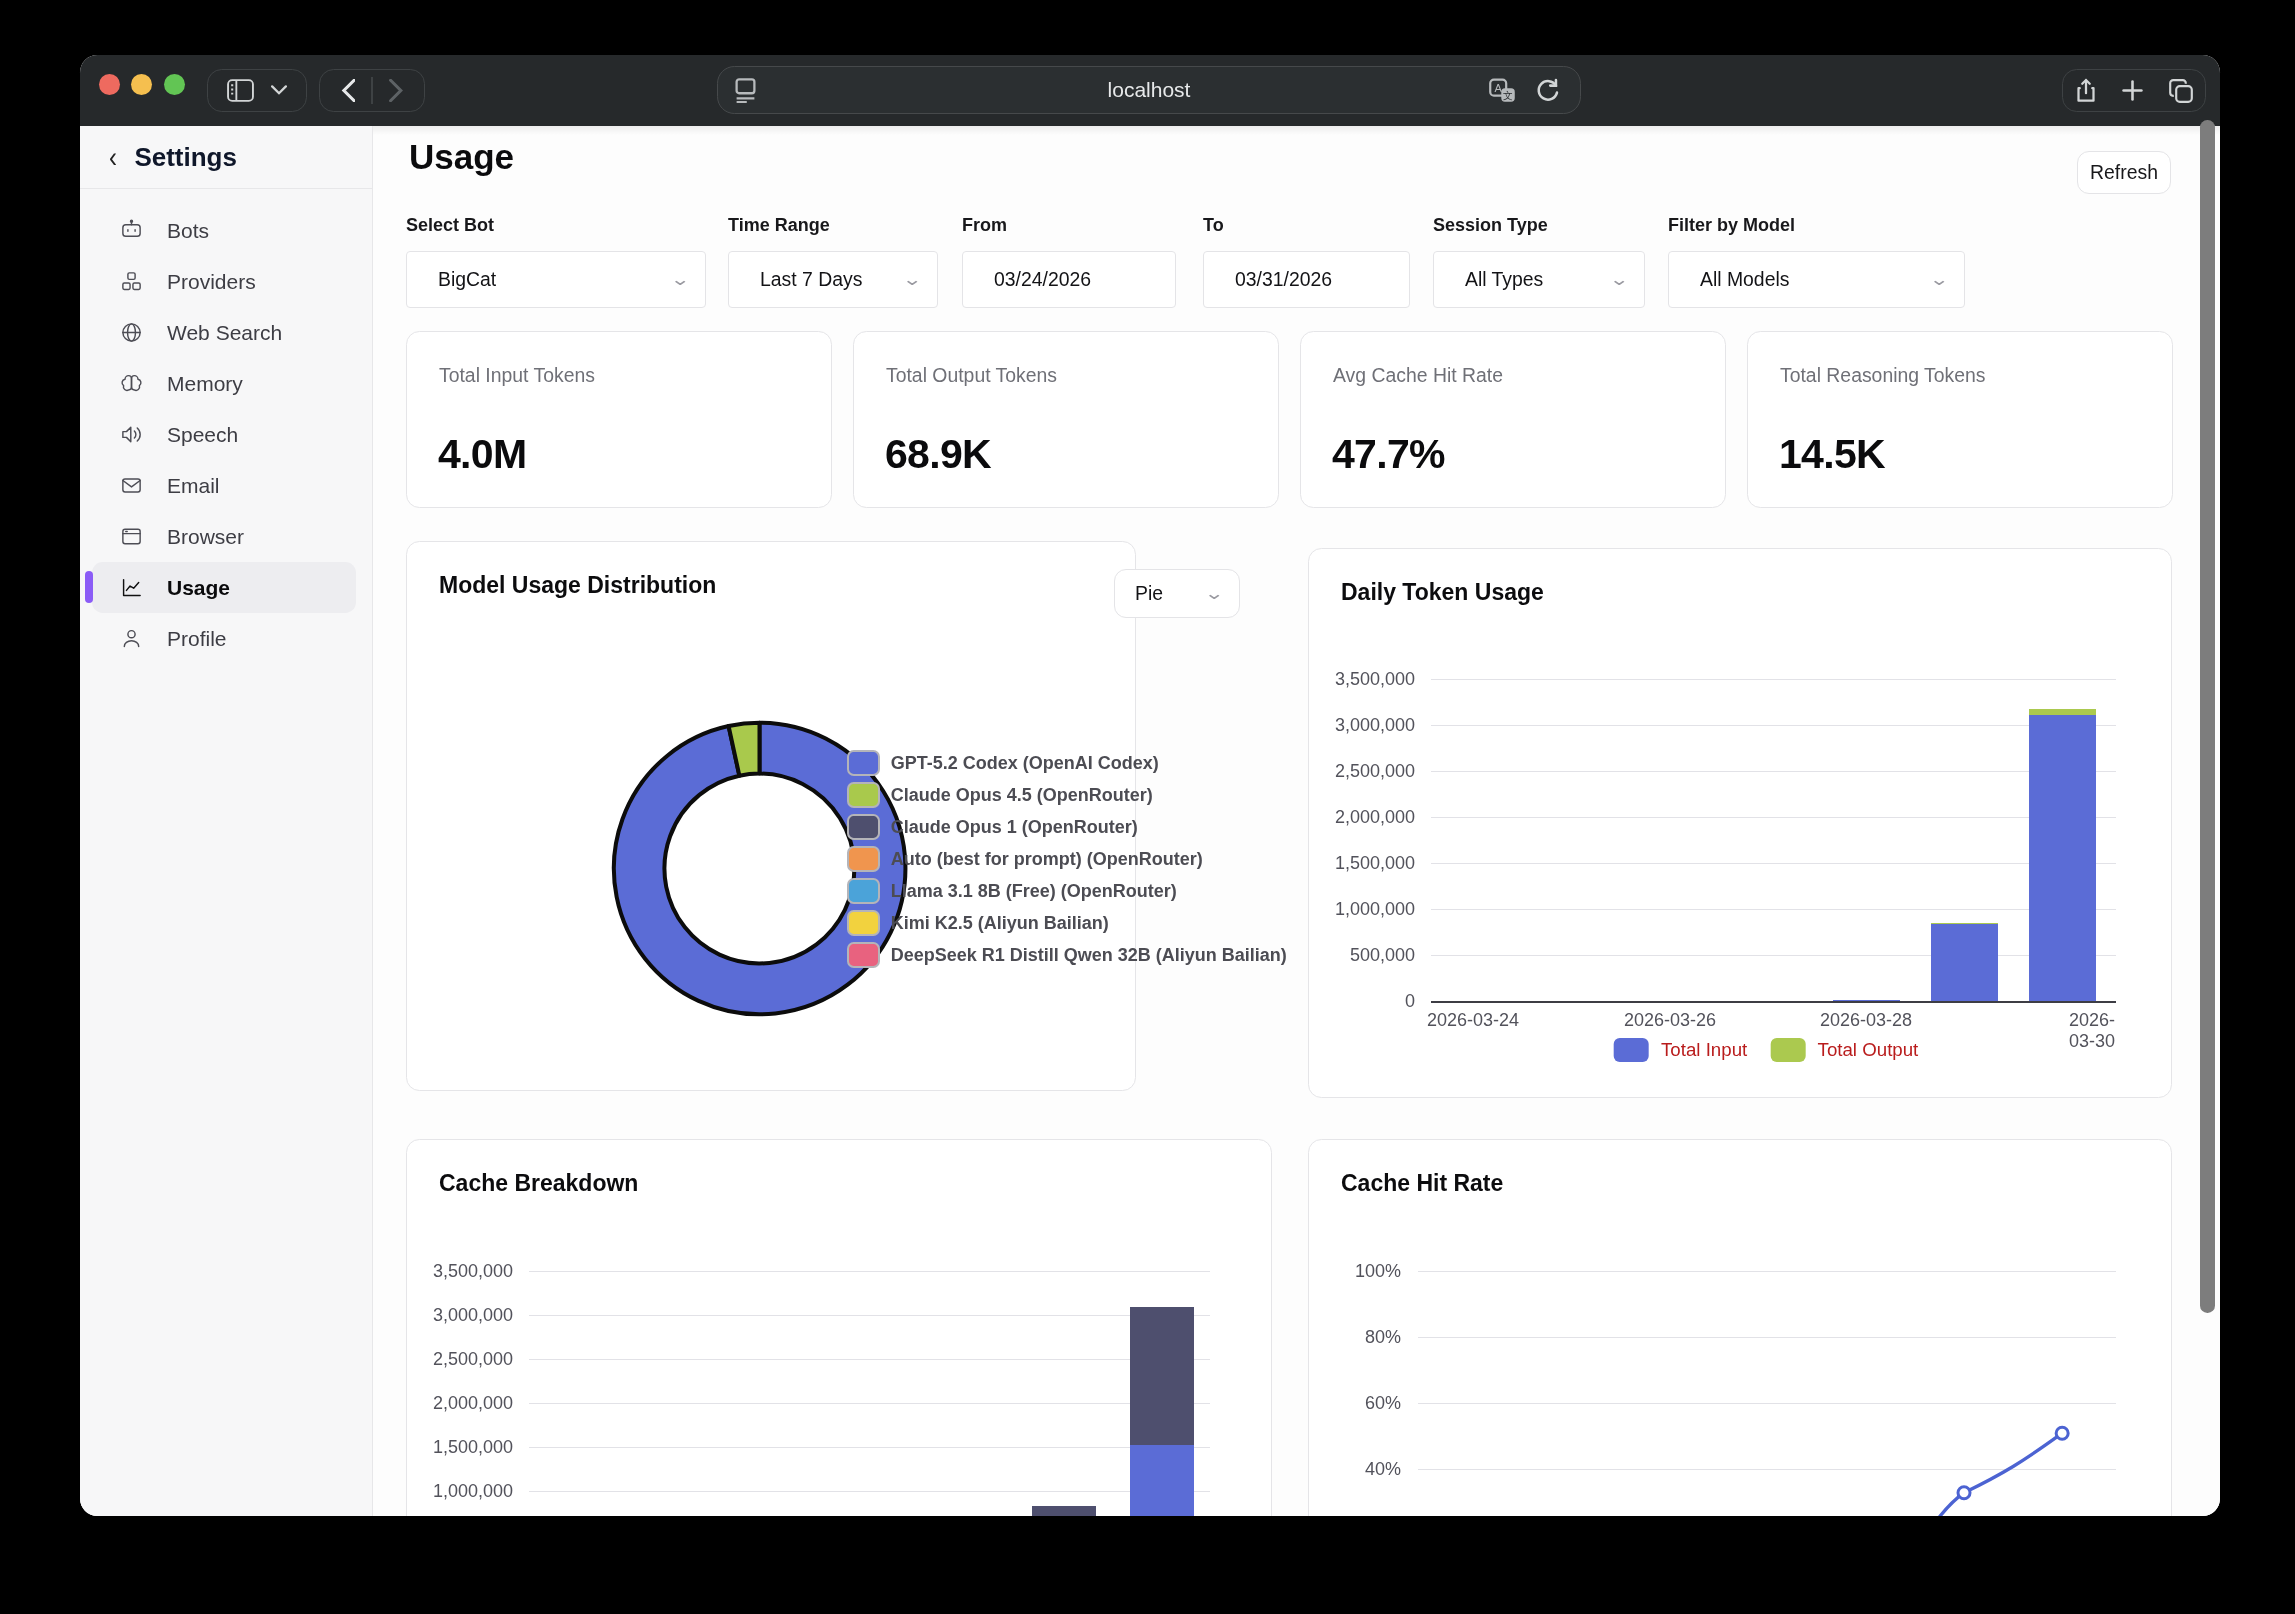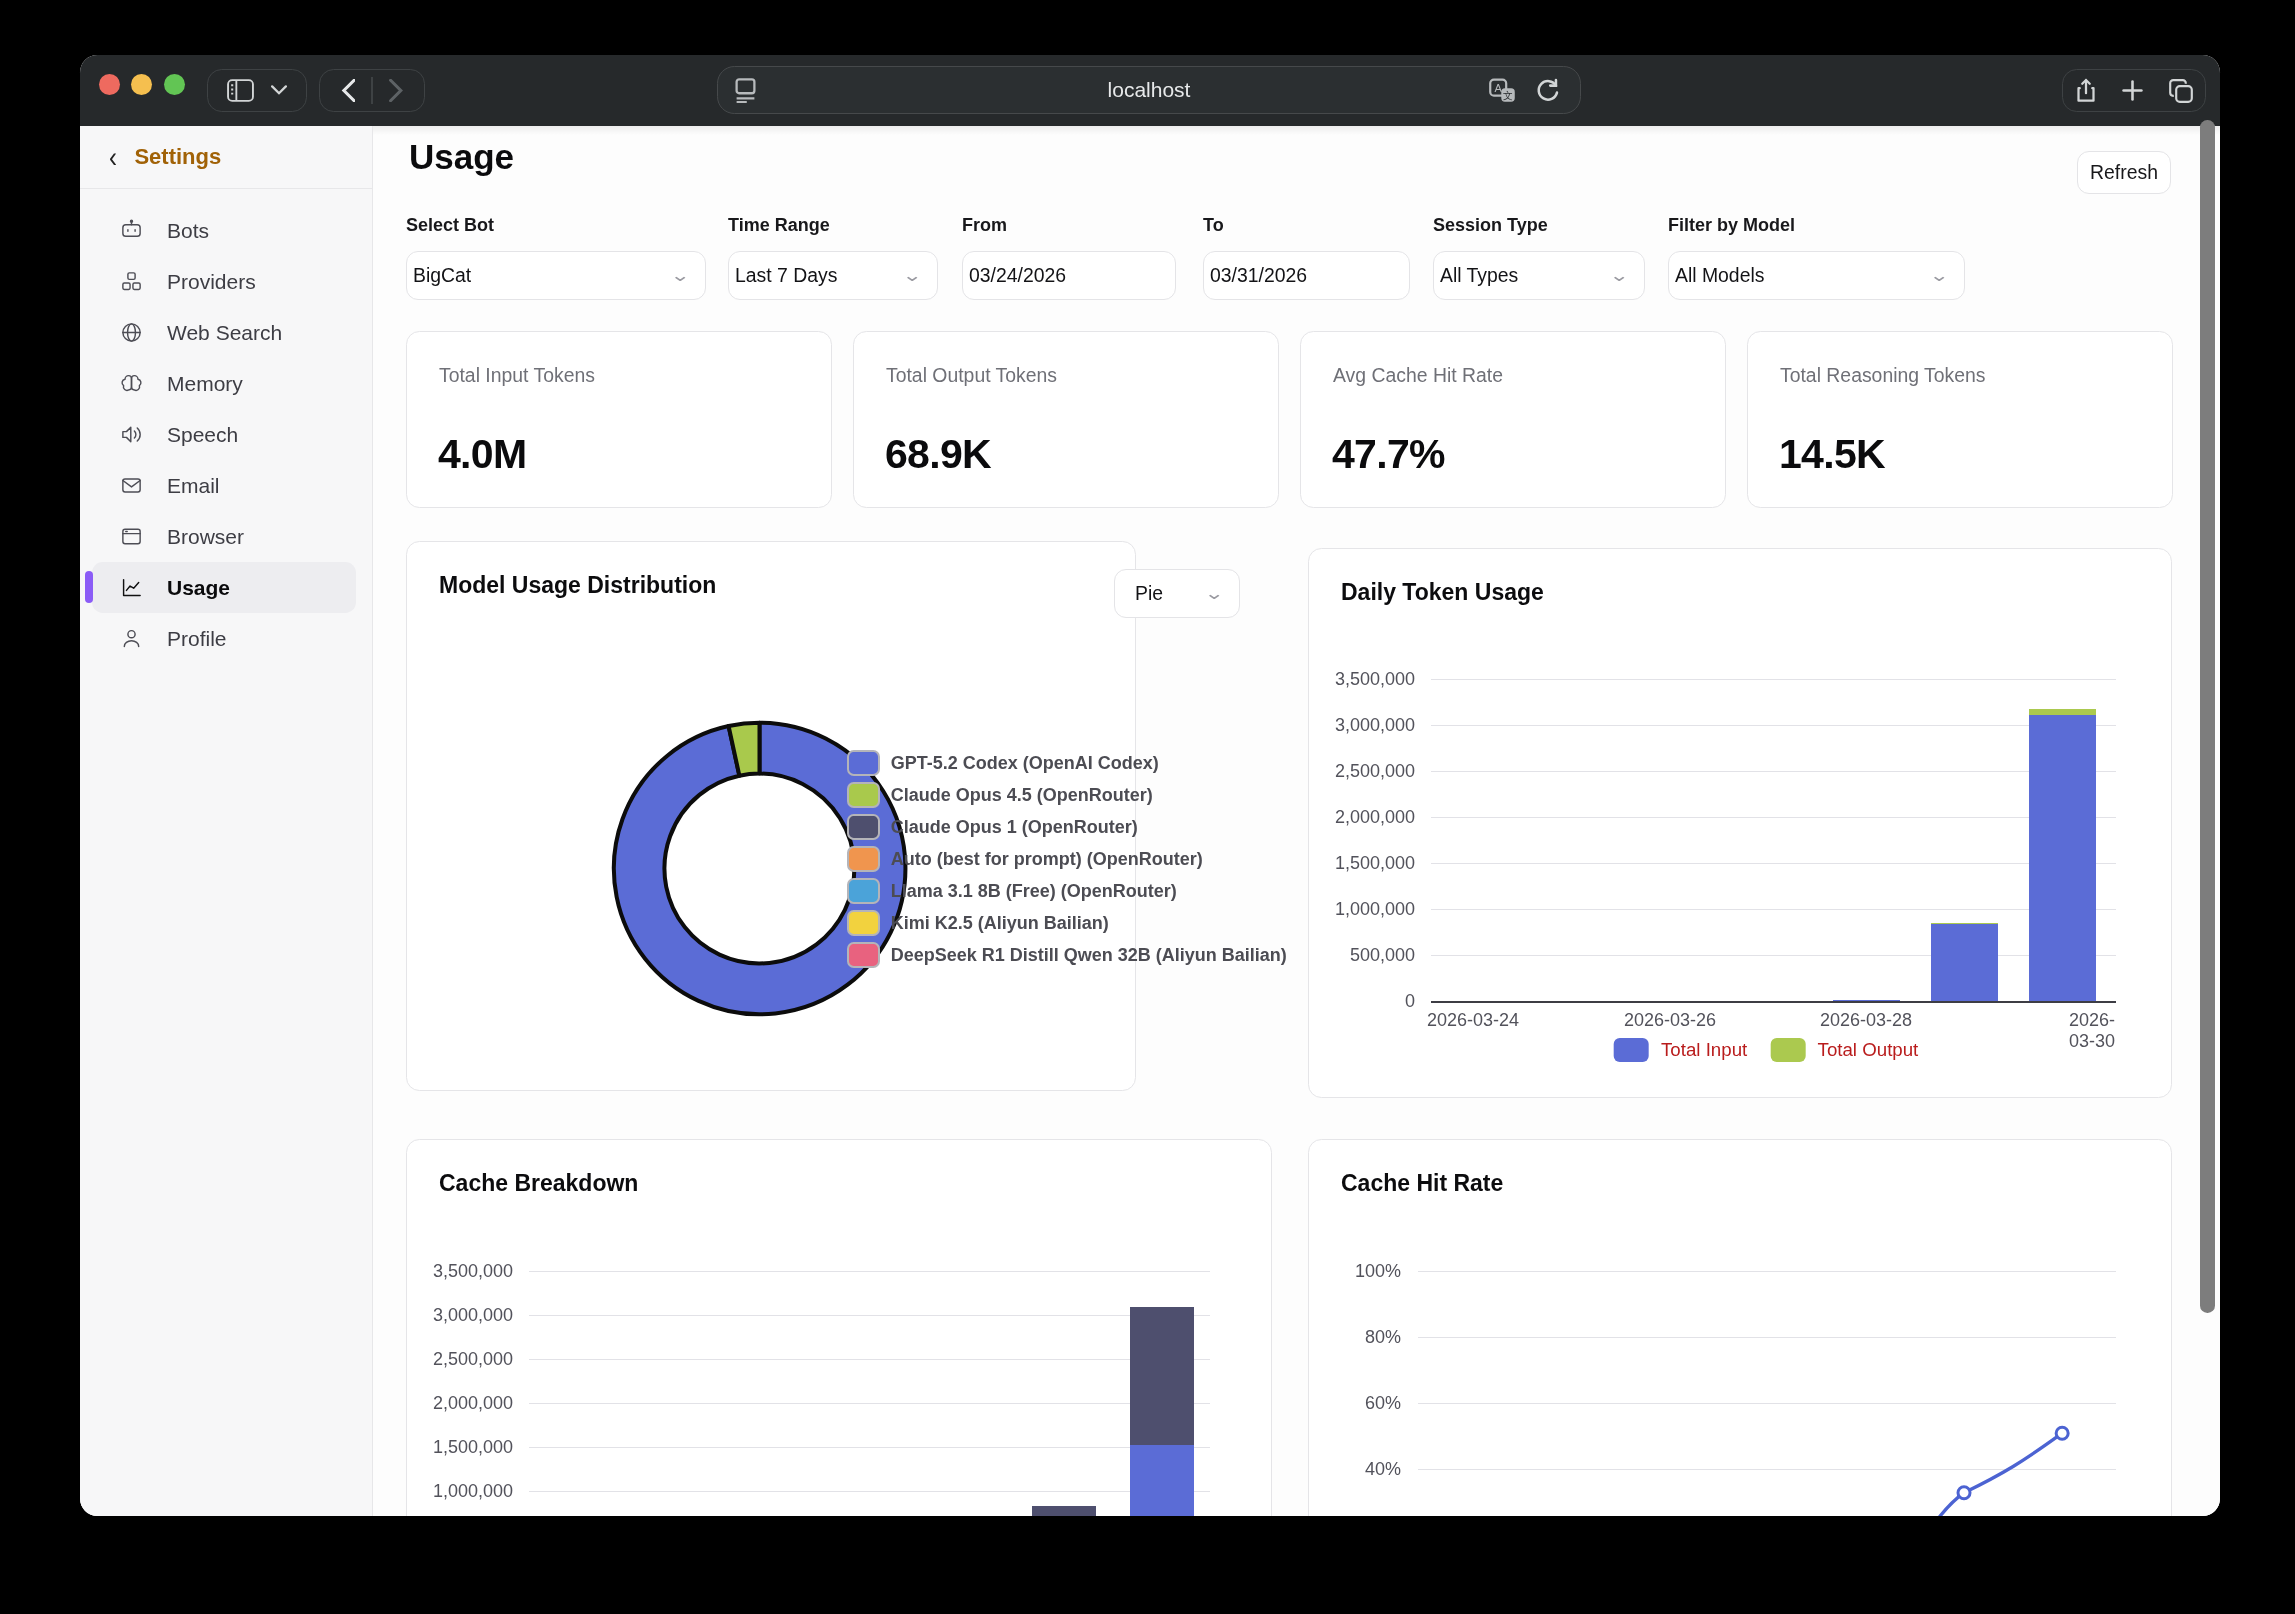--- a/index.html
+++ b/index.html
@@ -16,42 +16,42 @@
   .urlbar{position:absolute;left:637px;top:11.4px;width:864px;height:48px;background:#2b2f31;
           border:1.3px solid #46494b;border-radius:17.4px;box-sizing:border-box;}
   .url-text{position:absolute;left:0;right:0;top:0;bottom:0;display:flex;align-items:center;justify-content:center;
             color:#e7e9ea;font-size:21px;}
   
   .wbody{position:absolute;left:0;top:71px;width:100%;height:1390px;display:flex;}
   .sidebar{position:relative;width:293px;height:100%;background:#f7f7f8;border-right:1.3px solid #e7e7e9;box-sizing:border-box;flex:none;}
   .sb-head{position:absolute;left:0;top:0;width:100%;height:63px;border-bottom:1.3px solid #e7e7e9;box-sizing:border-box;
            display:flex;align-items:center;gap:17.4px;padding-left:29px;}
   .sb-head .chev{font-size:24px;color:#222;line-height:1;transform:scaleY(1.25);}
-  .sb-head .sb-title{font-size:22px;font-weight:bold;color:#a16207;}
+  .sb-head .sb-title{font-size:26px;font-weight:bold;color:#0f172a;}
   .sb-list{position:absolute;left:0;top:79px;width:100%;}
   .side-item{position:relative;height:51px;margin:0 16px 0 12px;display:flex;align-items:center;gap:24px;
              padding-left:28px;border-radius:10.7px;color:#3d3d44;cursor:default;}
   .side-item .lbl{font-size:21px;}
   .side-item svg{stroke:#4d4d55;}
   .side-item.active{background:#ededf0;}
   .side-item.active .lbl{font-weight:bold;color:#0a0a0c;}
   .side-item.active svg{stroke:#111;}
   .accent-bar{position:absolute;left:-6.7px;top:9.4px;width:8px;height:32px;border-radius:4.7px;}
   
   .main{position:relative;flex:1;height:100%;background:#fdfdfd;}
   .main::before{content:"";position:absolute;left:0;top:0;right:0;height:9.4px;
                 background:linear-gradient(#00000010,#0000);z-index:5;}
   .page-title{position:absolute;left:36px;top:10.7px;font-size:35px;font-weight:bold;color:#0b0b0d;}
   .refresh-btn{position:absolute;left:1704px;top:25.4px;width:94px;height:43px;background:#fff;
                border:1.3px solid #e4e4e7;border-radius:12px;font-size:19.4px;color:#18181b;
                display:flex;align-items:center;justify-content:center;box-sizing:border-box;}
   .filter{position:absolute;top:89px;}
   .f-label{font-size:18px;font-weight:600;color:#18181b;margin-bottom:15.4px;}
-  .f-ctrl{position:relative;height:49px;background:#fff;border:1.3px solid #e4e4e7;border-radius:12px;
-          box-sizing:border-box;display:flex;align-items:center;padding:0 6px;font-size:19.4px;color:#131316;}
+  .f-ctrl{position:relative;height:57px;background:#fff;border:1.3px solid #e4e4e7;border-radius:4px;
+          box-sizing:border-box;display:flex;align-items:center;padding:0 31px;font-size:19.4px;color:#131316;}
   .f-ctrl .chev{position:absolute;right:17.4px;color:#9a9aa1;font-size:17.4px;transform:scaleX(1.4);}
   .card{position:absolute;background:#fff;border:1.3px solid #e5e5e8;border-radius:13.4px;box-sizing:border-box;}
   .stat-label{position:absolute;left:32px;top:32px;font-size:19.4px;color:#6f7077;}
   .stat-value{position:absolute;left:31px;top:99px;font-size:41px;font-weight:bold;color:#0b0b0d;letter-spacing:-0.7px;}
   .chart-title{position:absolute;left:32px;top:30px;font-size:23px;font-weight:bold;color:#0c0c0e;}
   .pie-select{position:absolute;left:707px;top:27px;width:126px;height:49px;border:1.3px solid #e4e4e7;border-radius:12px;
               background:#fff;box-sizing:border-box;display:flex;align-items:center;padding:0 20px;font-size:19.4px;color:#131316;}
   .pie-select .chev{position:absolute;right:17.4px;color:#9a9aa1;font-size:17.4px;transform:scaleX(1.4);}
   
   .gridline{position:absolute;height:1.3px;background:#e2e2e7;}

